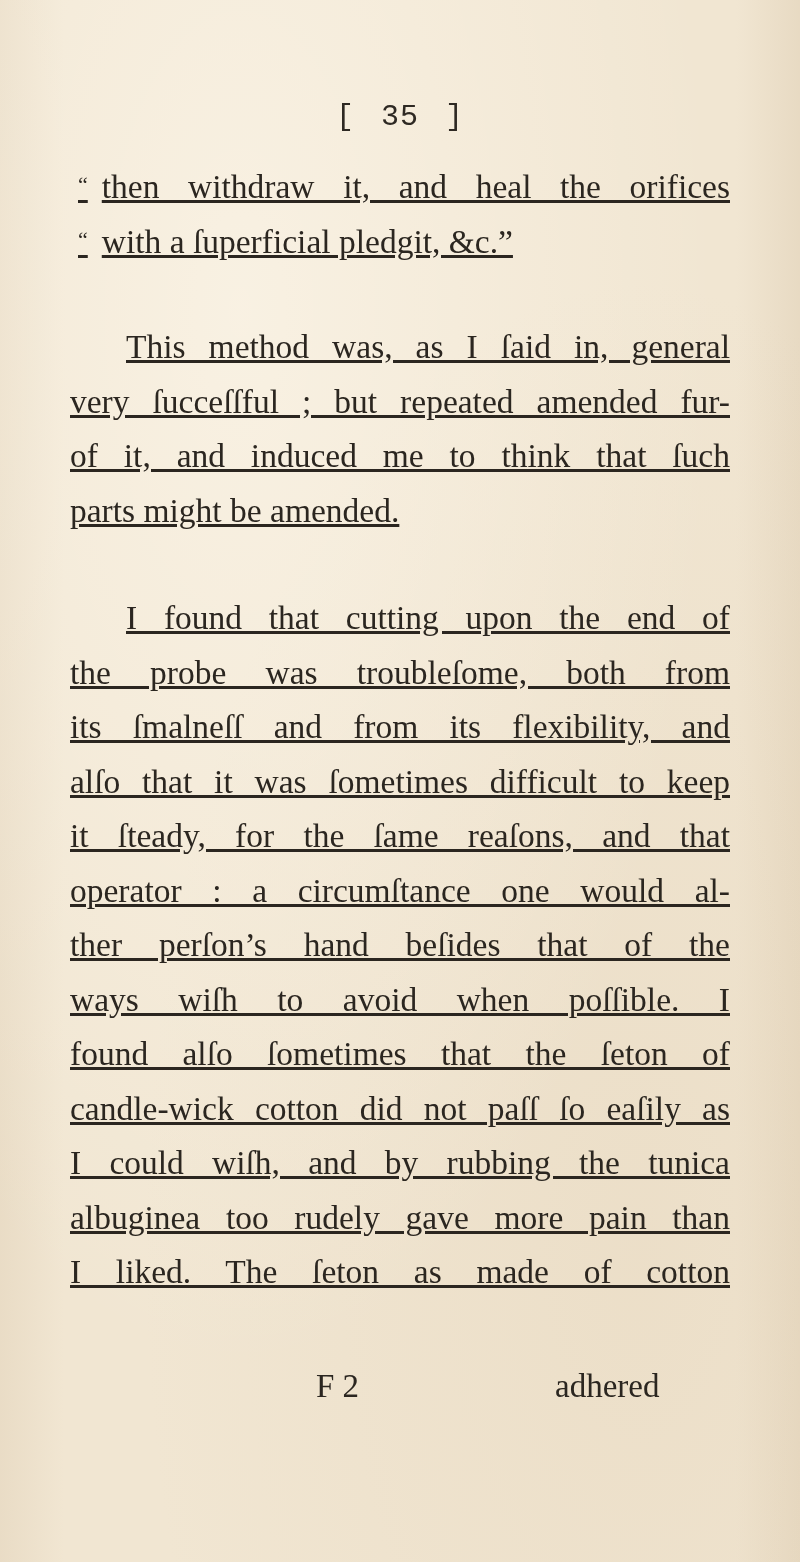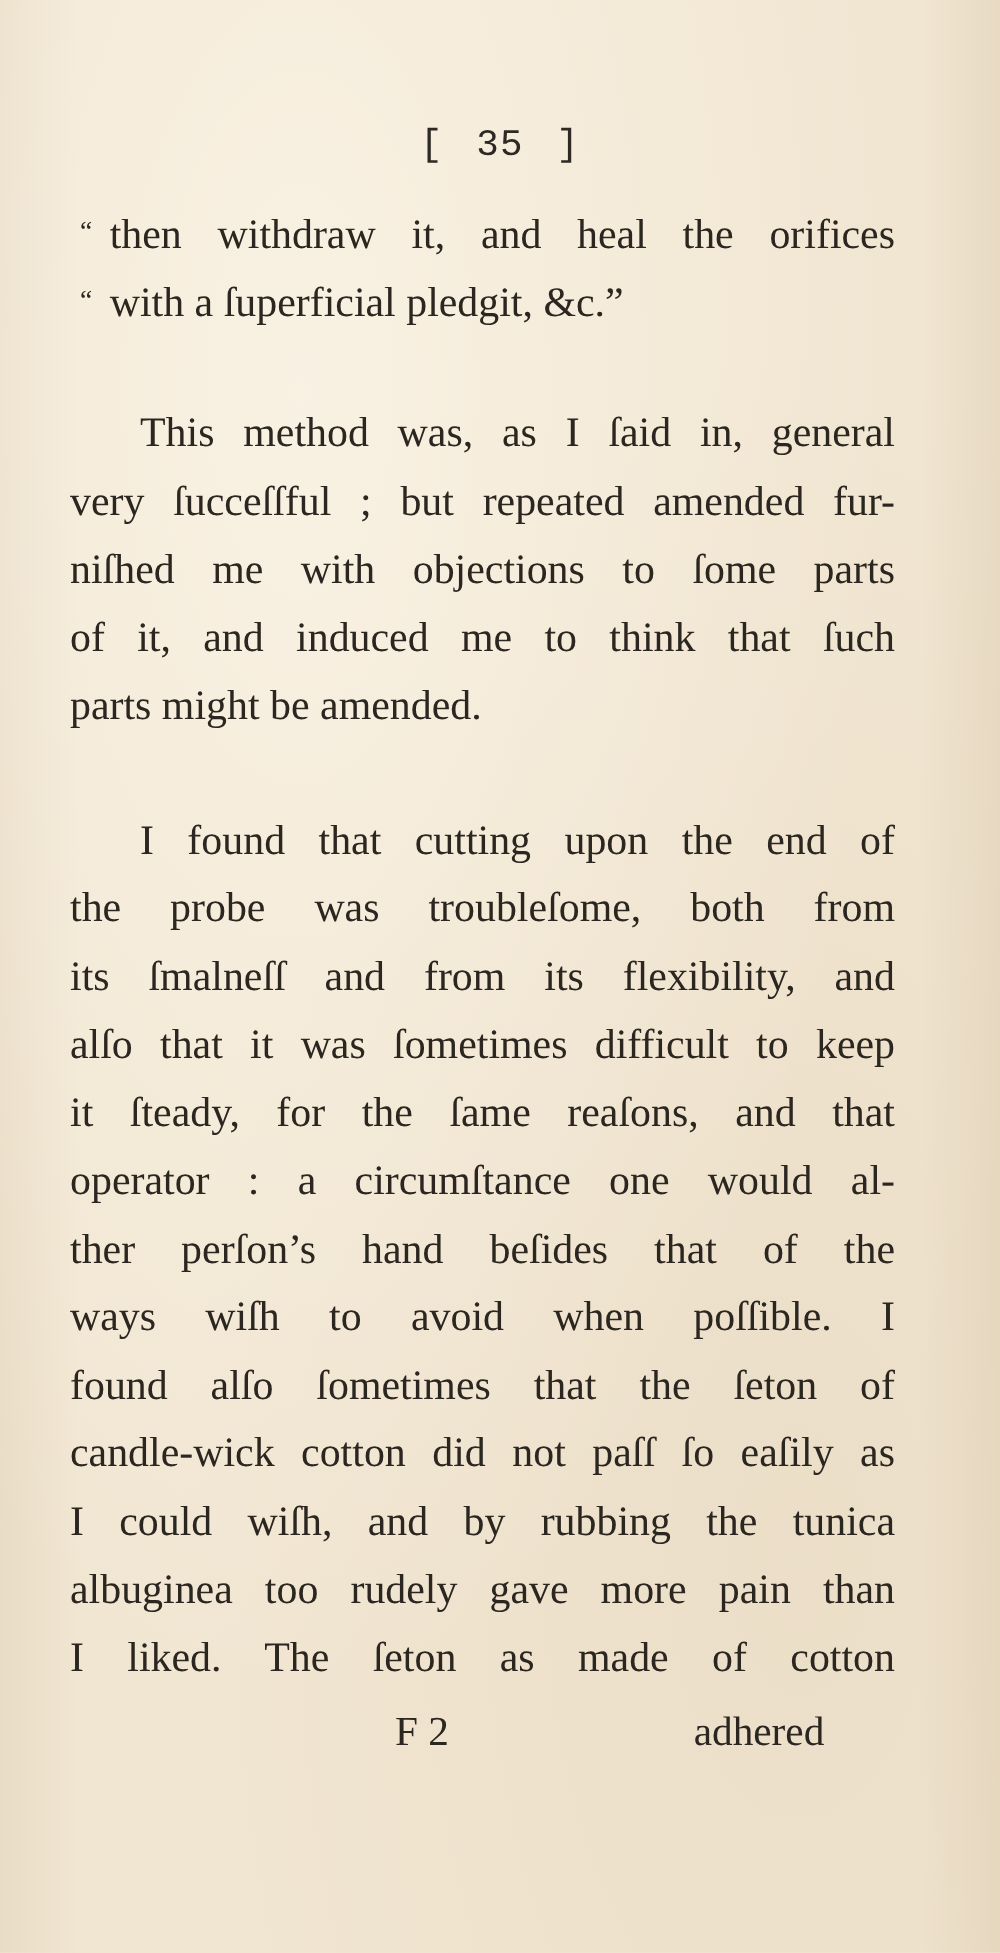--- a/index.html
+++ b/index.html
@@ -32,25 +32,26 @@
       text-align: center;
       font-size: 30px;
       letter-spacing: 1px;
       color: #2e2923;
       font-family: Liberation Mono, monospace;
     }
     .header .bracket { display: inline-block; }
     .header .num { display: inline-block; margin: 0 26px; }
     .body-text {
       position: absolute;
-      left: 56px;
+      left: 70px;
       top: 158px;
       width: 660px;
       font-size: 33.5px;
       line-height: 54.5px;
+      text-decoration: underline;
     }
     .line {
       display: block;
       white-space: nowrap;
       text-align: justify;
       text-align-last: justify;
       height: 54.5px;
     }
     .line.quote { padding-left: 8px; }
     .line.last-left { text-align-last: left; }
@@ -89,21 +90,20 @@
     <div>
       <span class="line quote"><span class="qm">“</span><span>then withdraw it, and heal the orifices</span></span>
       <span class="line quote last-left"><span class="qm">“</span><span>with a ſuperficial pledgit, &amp;c.”</span></span>
     </div>
 
     <div class="gap"></div>
 
     <div>
       <span class="line indent">This method was, as I ſaid in, general</span>
       <span class="line">very ſucceſſful ; but repeated amended fur-</span>
-      <span class="line">niſhed me with objections to ſome parts</span>
       <span class="line">of it, and induced me to think that ſuch</span>
       <span class="line last-left">parts might be amended.</span>
     </div>
 
     <div class="gap"></div>
 
     <div>
       <span class="line indent">I found that cutting upon the end of</span>
       <span class="line">the probe was troubleſome, both from</span>
       <span class="line">its ſmalneſſ and from its flexibility, and</span>

